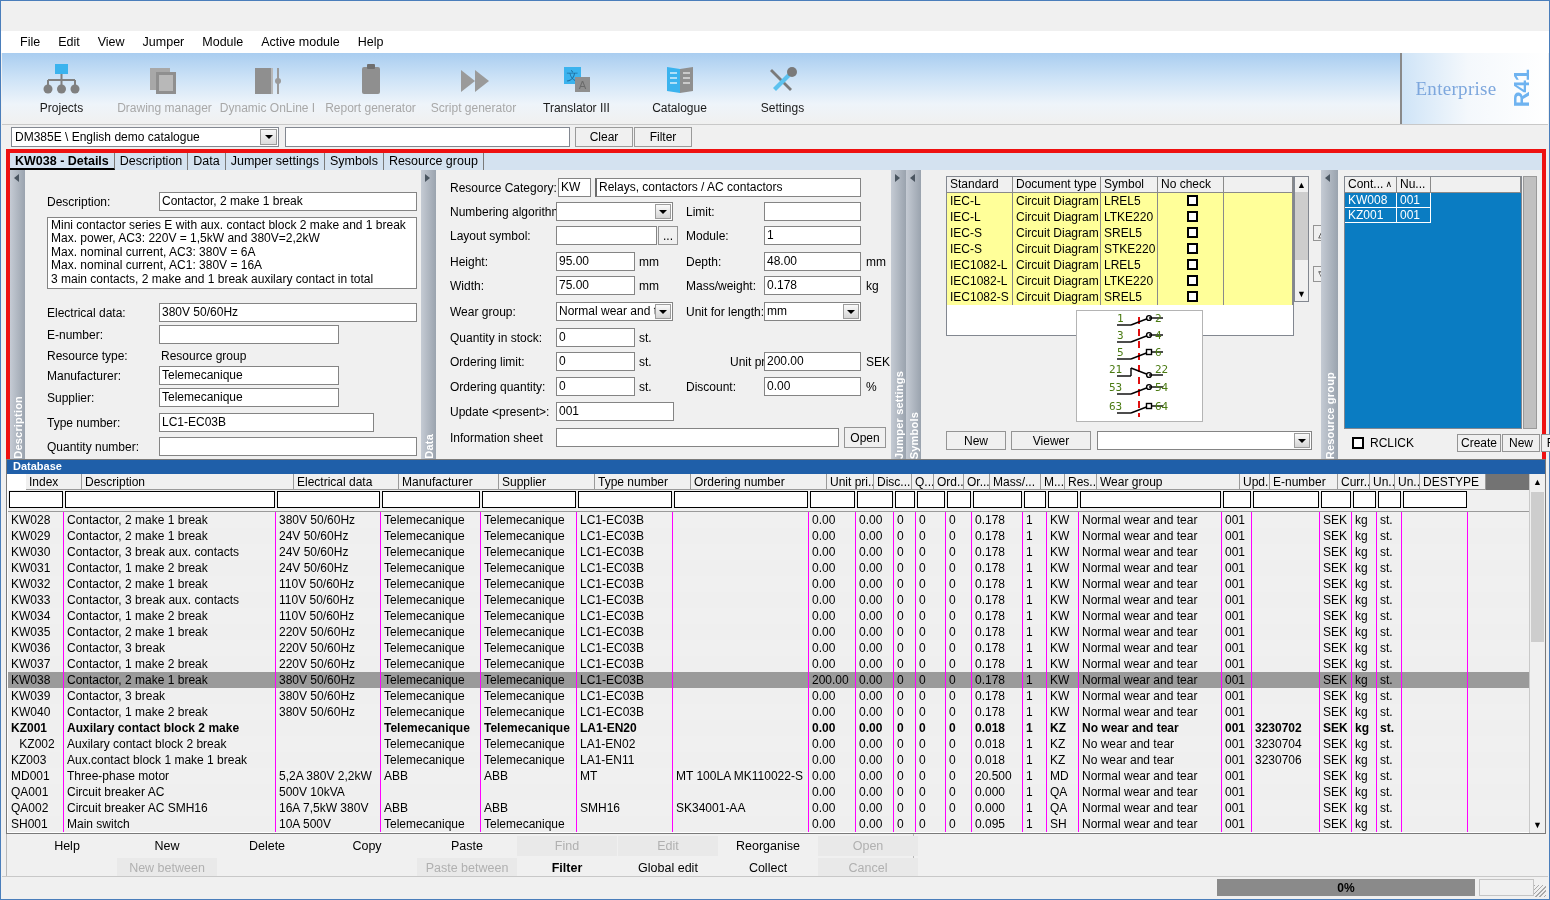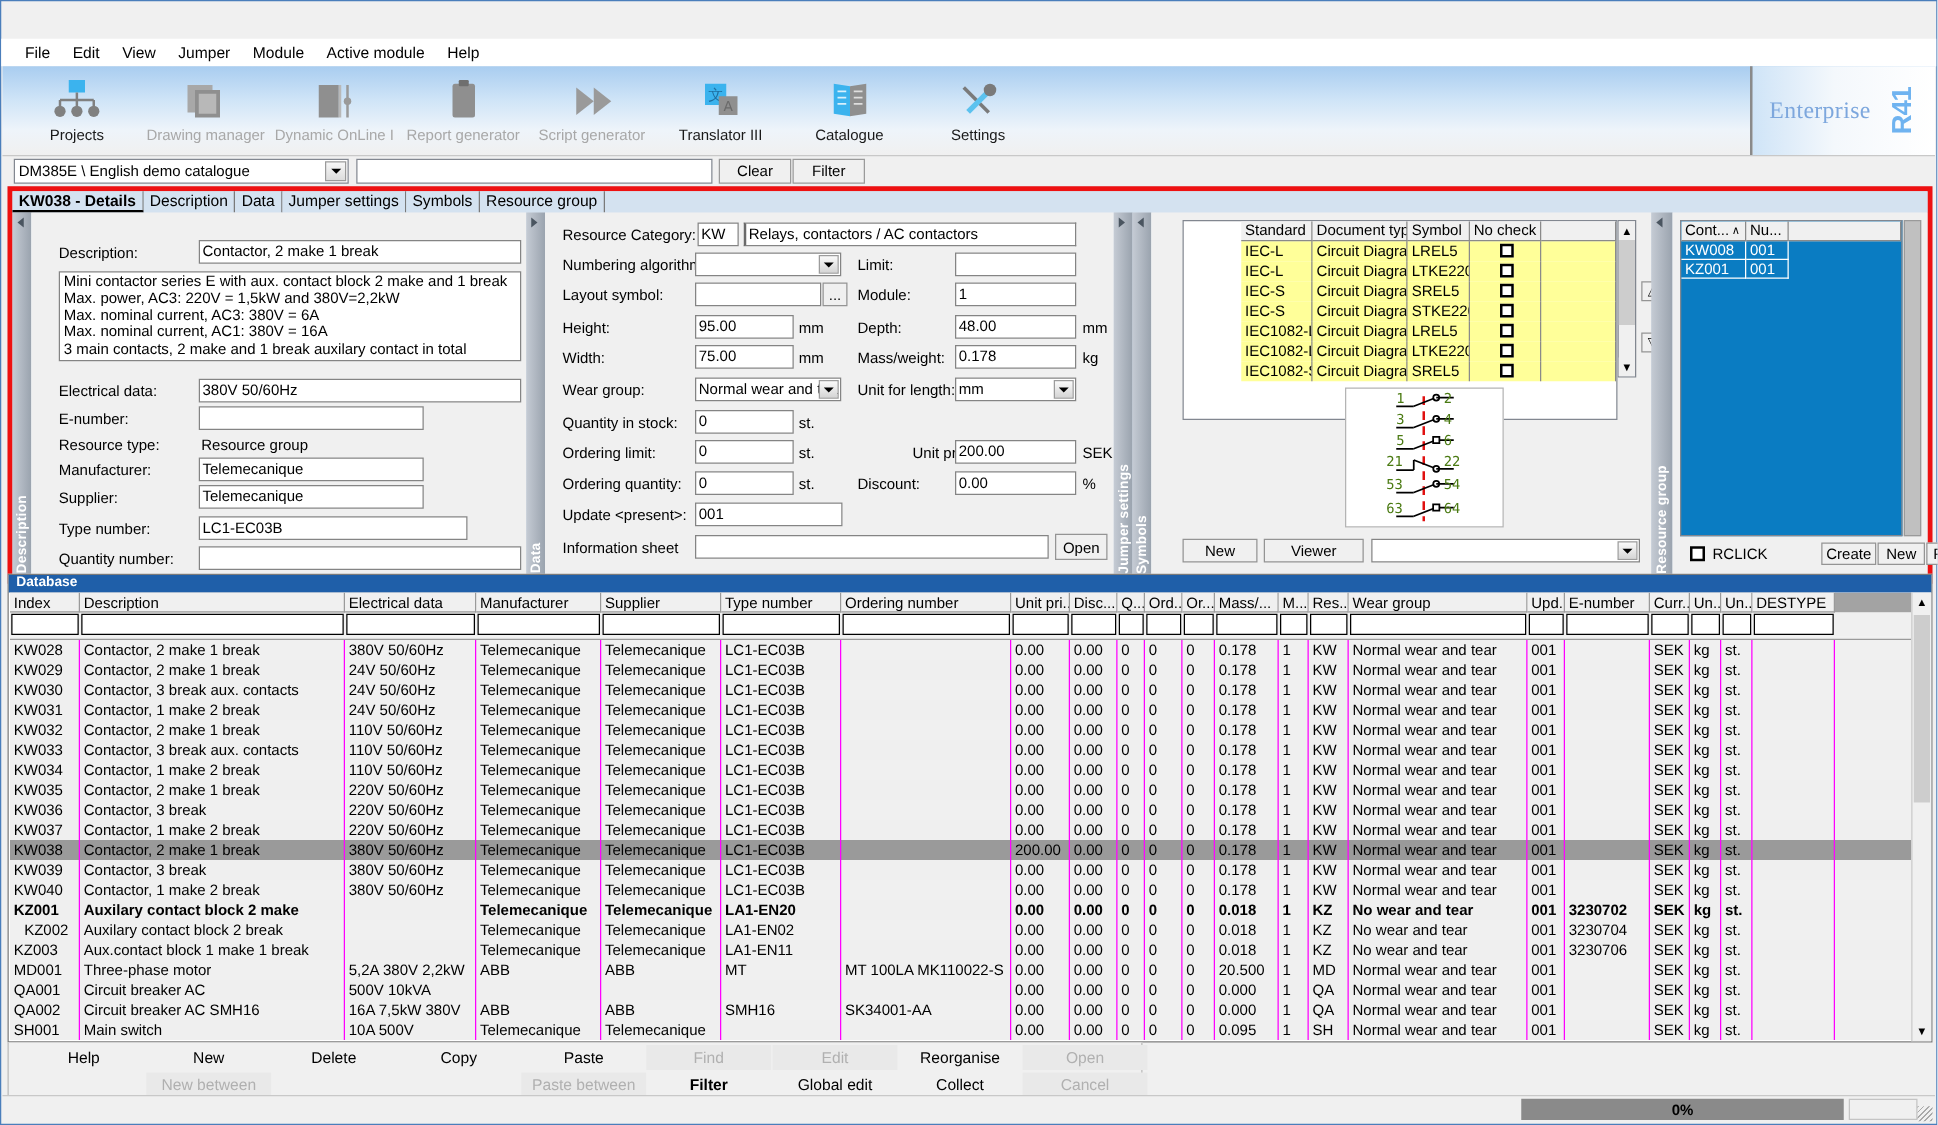--- a/index.html
+++ b/index.html
@@ -199,21 +199,21 @@
   
   .dbwrap {
     position:absolute; left:5px; top:458px; width:1540px; height:375px;
     background:#fff; border:1px solid #7a7a7a;
   }
   .db-title {
     position:absolute; left:0; top:0; width:100%; height:14px;
     background:#1f5fa9; color:#fff; font-size:11px; font-weight:bold; padding-left:6px; line-height:13px;
   }
   .db-grid { position:absolute; left:1px; top:14px; right:16px; bottom:0; overflow:hidden; }
-  .db-head { display:flex; height:16px; background:#a3a3a3; }
+  .db-head { display:flex; height:16px; background:#737373;margin-left:18px; }
   .db-head .c {
     border-right:1px solid #9a9a9a; border-bottom:1px solid #9a9a9a;
     font-size:12px; padding-left:3px; line-height:16px; white-space:nowrap; overflow:hidden;
     background:#f0f0f0;
   }
   .db-filter { display:flex; height:19px; background:#f0f0f0; padding-top:1px;}
   .db-filter .c { padding:0 1px; }
   .db-filter .c input {
     width:100%; height:17px; border:1px solid #000; font-size:11px; font-family:inherit;
     padding:0 2px; background:#fff;
@@ -531,21 +531,21 @@
         <span>Jumper settings</span>
       </div>
 
       <div class="vtab">
         <div class="caret"></div>
         <span>Symbols</span>
       </div>
 
       <div class="pane" style="width:400px;">
 
-        <div class="sgrid" style="left:25px; top:6px; width:348px; height:160px;padding-left:46px;">
+        <div class="sgrid" style="left:25px; top:6px; width:348px; height:160px;">
           <div class="hdr">
             <div style="width:66px">Standard</div>
             <div style="width:88px">Document type</div>
             <div style="width:57px">Symbol</div>
             <div style="width:66px">No check</div>
             <div style="width:69px"></div>
           </div>
           <div id="symbols-rows">
               <div class="row">
                 <div style="width: 66px;">IEC-L</div>

